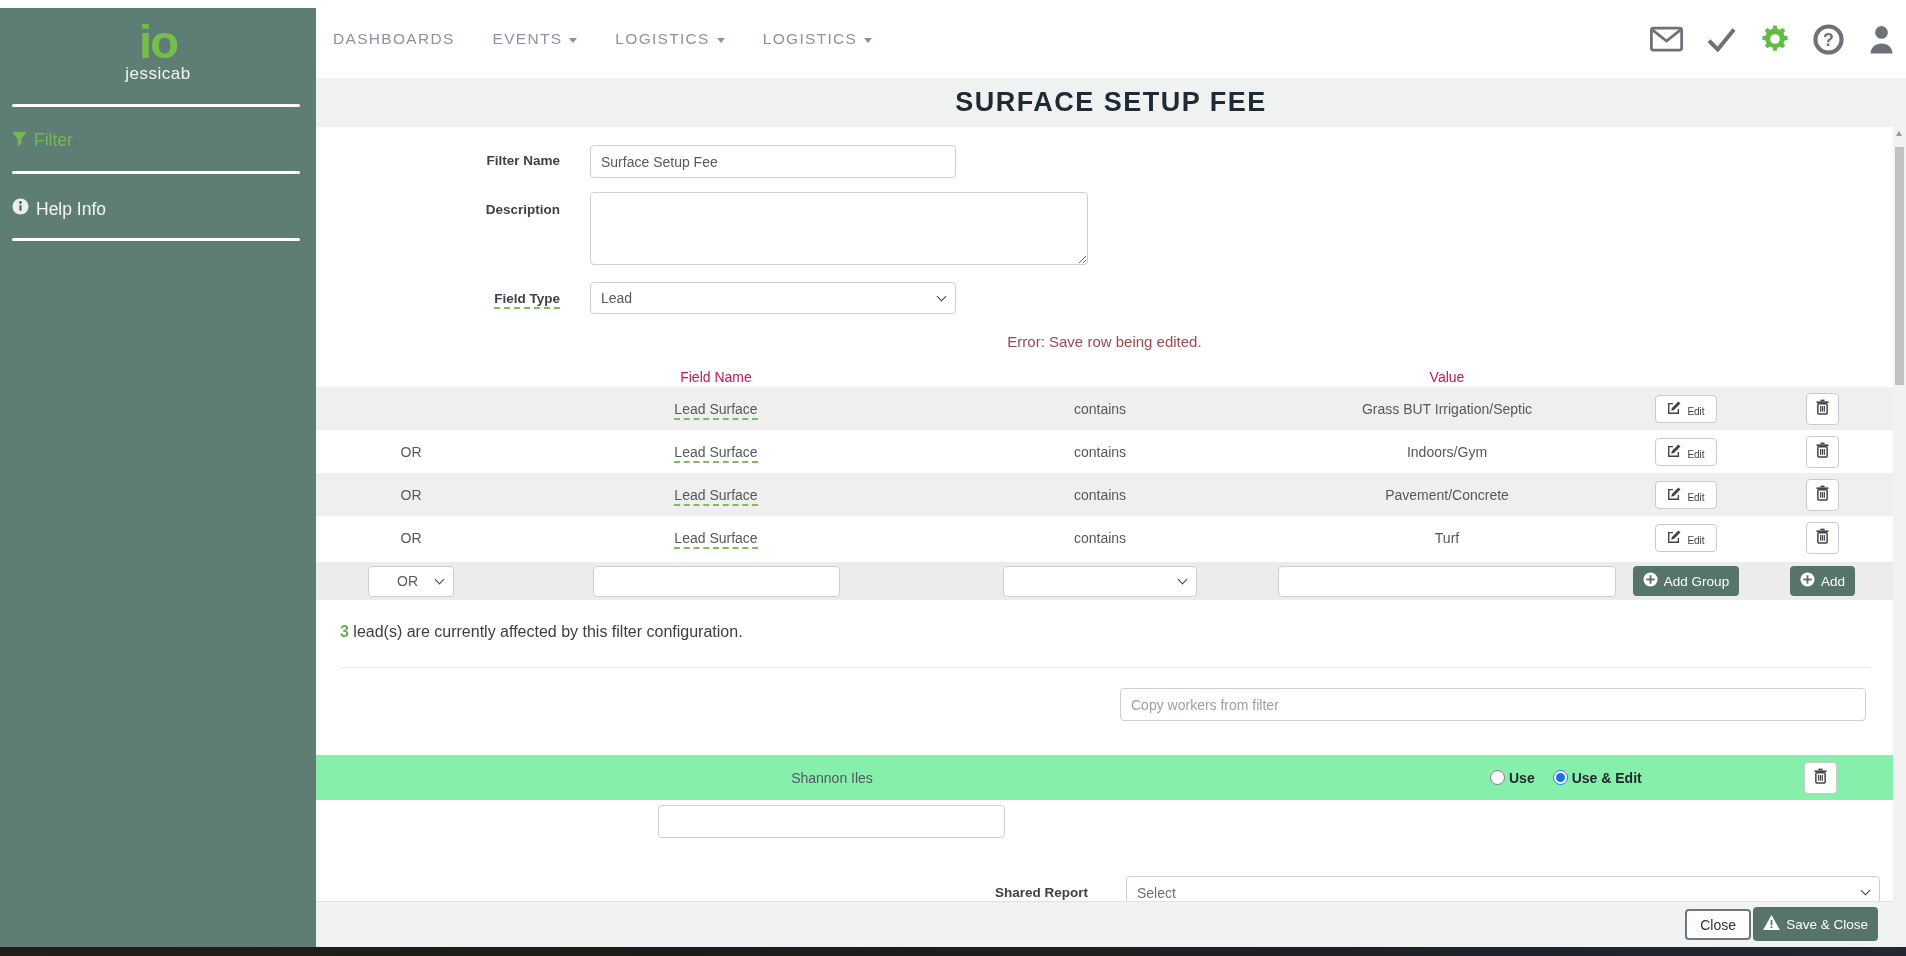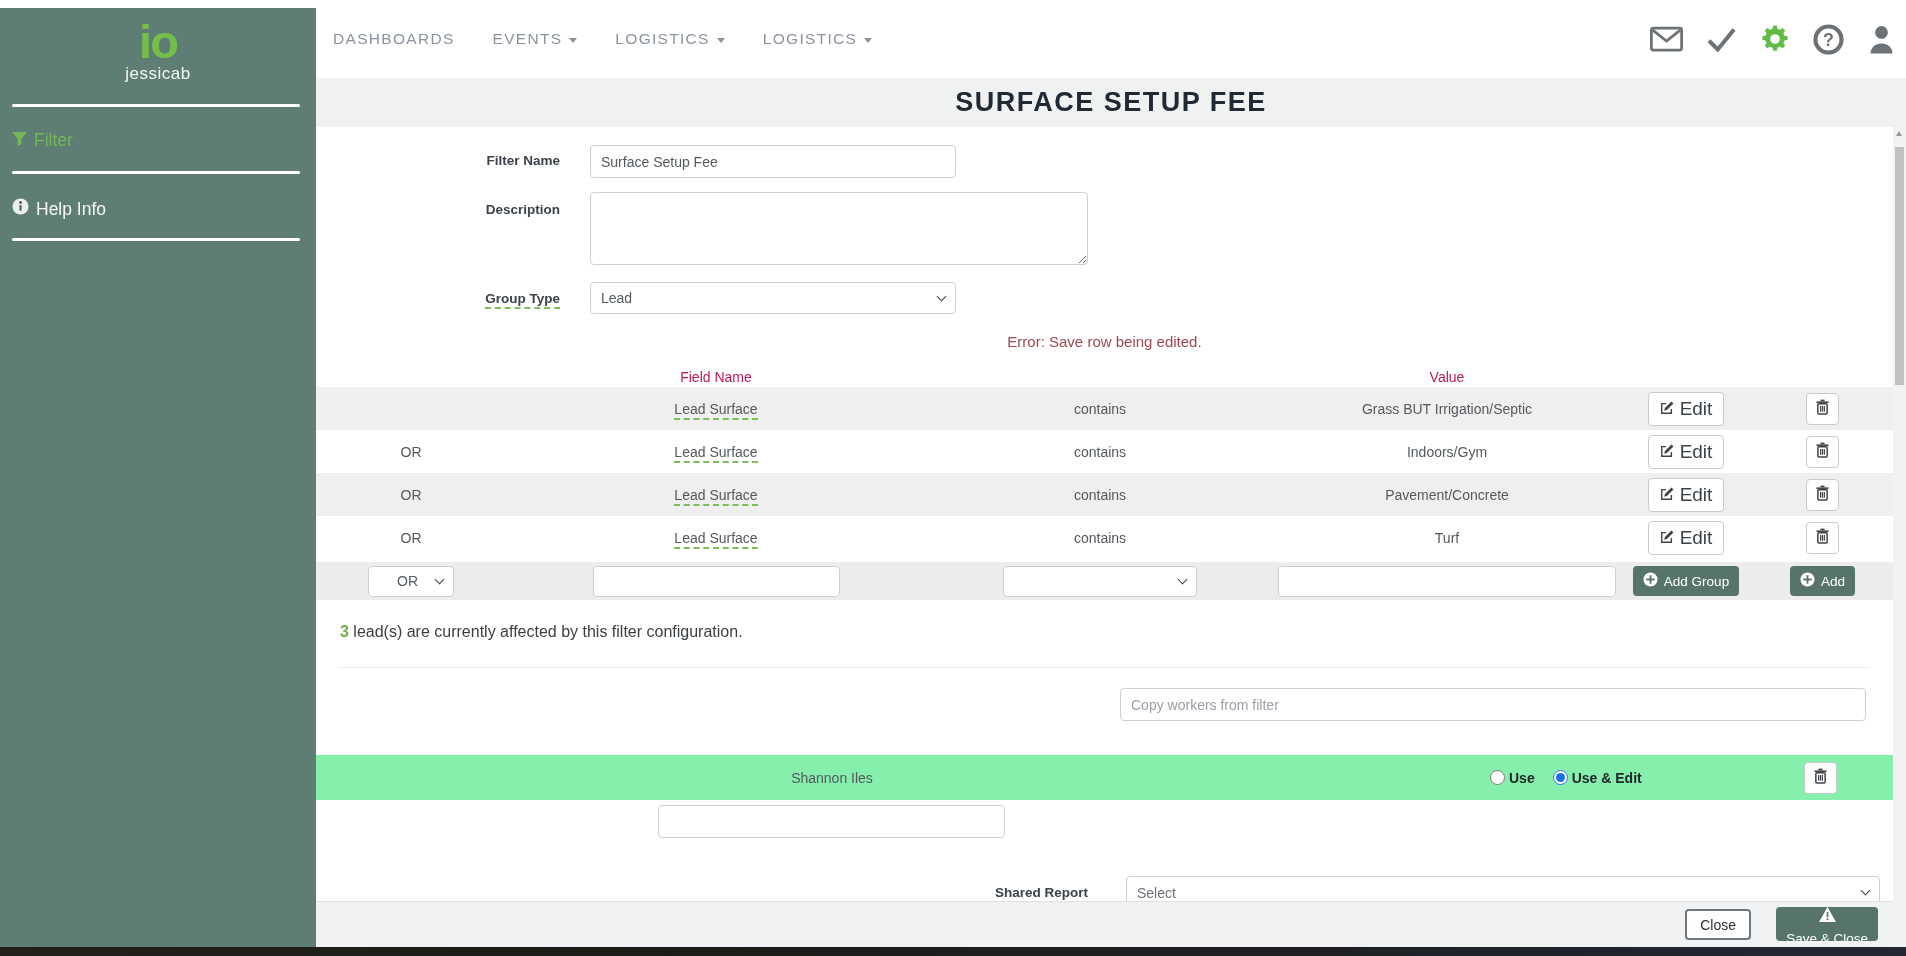--- a/index.html
+++ b/index.html
@@ -58,22 +58,22 @@
   .cond-head, .cond-row, .cond-add { position:absolute; left:0; width:1577px; display:flex; align-items:center; }
   .c-conj  { width:190px; text-align:center; }
   .c-field { width:420px; text-align:center; }
   .c-op    { width:348px; text-align:center; }
   .c-value { width:346px; text-align:center; }
   .c-edit  { width:132px; display:flex; justify-content:center; }
   .c-trash { width:141px; display:flex; justify-content:center; }
   .cond-head { top:238px; height:24px; font-size:14px; font-weight:400; color:#be185d; }
   .cond-row { height:43px; font-size:14px; color:#54595e; }
   .row-alt { background:#efefef; }
-  .btn-edit { display:flex; align-items:center; gap:6px; background:#fff; border:1px solid #c8cbcd;
-              border-radius:4px; padding:5px 11px; font-size:19px; color:#3b4248; cursor:pointer;
+  .btn-edit { display:flex; align-items:flex-end; gap:6px; background:#fff; border:1px solid #c8cbcd;
+              border-radius:4px; padding:5px 11px; font-size:10px; color:#3b4248; cursor:pointer;
               font-family:"Liberation Sans",sans-serif; }
   .btn-trash { width:33px; height:32px; background:#fff; border:1px solid #c8cbcd; border-radius:4px;
                display:flex; align-items:center; justify-content:center; cursor:pointer; }
   .cond-add { top:435px; height:38px; background:#ececec; }
   .btn-dark { display:flex; align-items:center; gap:6px; background:#57746b; border:none; border-radius:4px;
               color:#fff; font-size:13.5px; padding:0 10px; height:30px; cursor:pointer;
               font-family:"Liberation Sans",sans-serif; white-space:nowrap; }
   .affected { position:absolute; top:496px; left:24px; font-size:16px; color:#3b4045; }
   .affected b { color:#6cae4d; font-weight:700; }
   .hr { position:absolute; top:540px; left:24px; right:24px; height:1px; background:#e9e9e9; }
@@ -90,21 +90,21 @@
   .worker-trash { margin-left:auto; margin-right:56px; }
 
   .shared-label { position:absolute; top:758px; left:550px; width:222px; text-align:right; font-size:13.5px;
                   font-weight:700; color:#3c4249; }
   
   .footer { position:absolute; left:316px; top:901px; width:1577px; height:46px; background:#f1f2f3;
             border-top:1px solid #e0e1e2; z-index:5; }
   .btn-close { position:absolute; right:142px; top:7px; height:31px; padding:0 13px; background:#fdfdfd;
                border:2px solid #6e777e; border-radius:4px; font-size:14px; color:#2c3136; cursor:pointer;
                font-family:"Liberation Sans",sans-serif; }
-  .btn-save { position:absolute; right:15px; top:5px; height:34px;flex-direction:column; }
+  .btn-save { position:absolute; right:15px; top:5px; height:34px; }
 
   
   .scrolltrack { position:absolute; left:1893px; top:127px; width:13px; height:820px; background:#f2f2f2; }
   .scrollarrow { position:absolute; left:3px; top:4px; width:0; height:0; border-left:3.5px solid transparent;
                  border-right:3.5px solid transparent; border-bottom:5px solid #979797; }
   .scrollthumb { position:absolute; left:2px; top:20px; width:9px; height:238px; background:#c1c1c1; }
 </style>
 </head>
 <body>
 
@@ -189,21 +189,21 @@
 </div>
 
 <div class="content">
 
   <div class="flabel" style="top:26px">Filter Name</div>
   <input class="tb abs" style="left: 274px; top: 18px; width: 366px; height: 33px;" type="text" value="Surface Setup Fee">
 
   <div class="flabel" style="top:75px">Description</div>
   <textarea class="tb abs" style="left: 274px; top: 65px; width: 498px; height: 73px;"></textarea>
 
-  <div class="flabel" style="top:164px"><span class="dashed-green">Group Type</span></div>
+  <div class="flabel" style="top:164px"><span class="dashed-green">Field Type</span></div>
   <div class="fselect abs" style="left:274px; top:155px; width:366px; height:32px;">
     <span class="ftext">Lead</span>
     <span class="chev"></span>
   </div>
 
   <div class="error-msg">Error: Save row being edited.</div>
 
   <div class="cond-head">
     <div class="c-conj"></div>
     <div class="c-field">Field Name</div>

